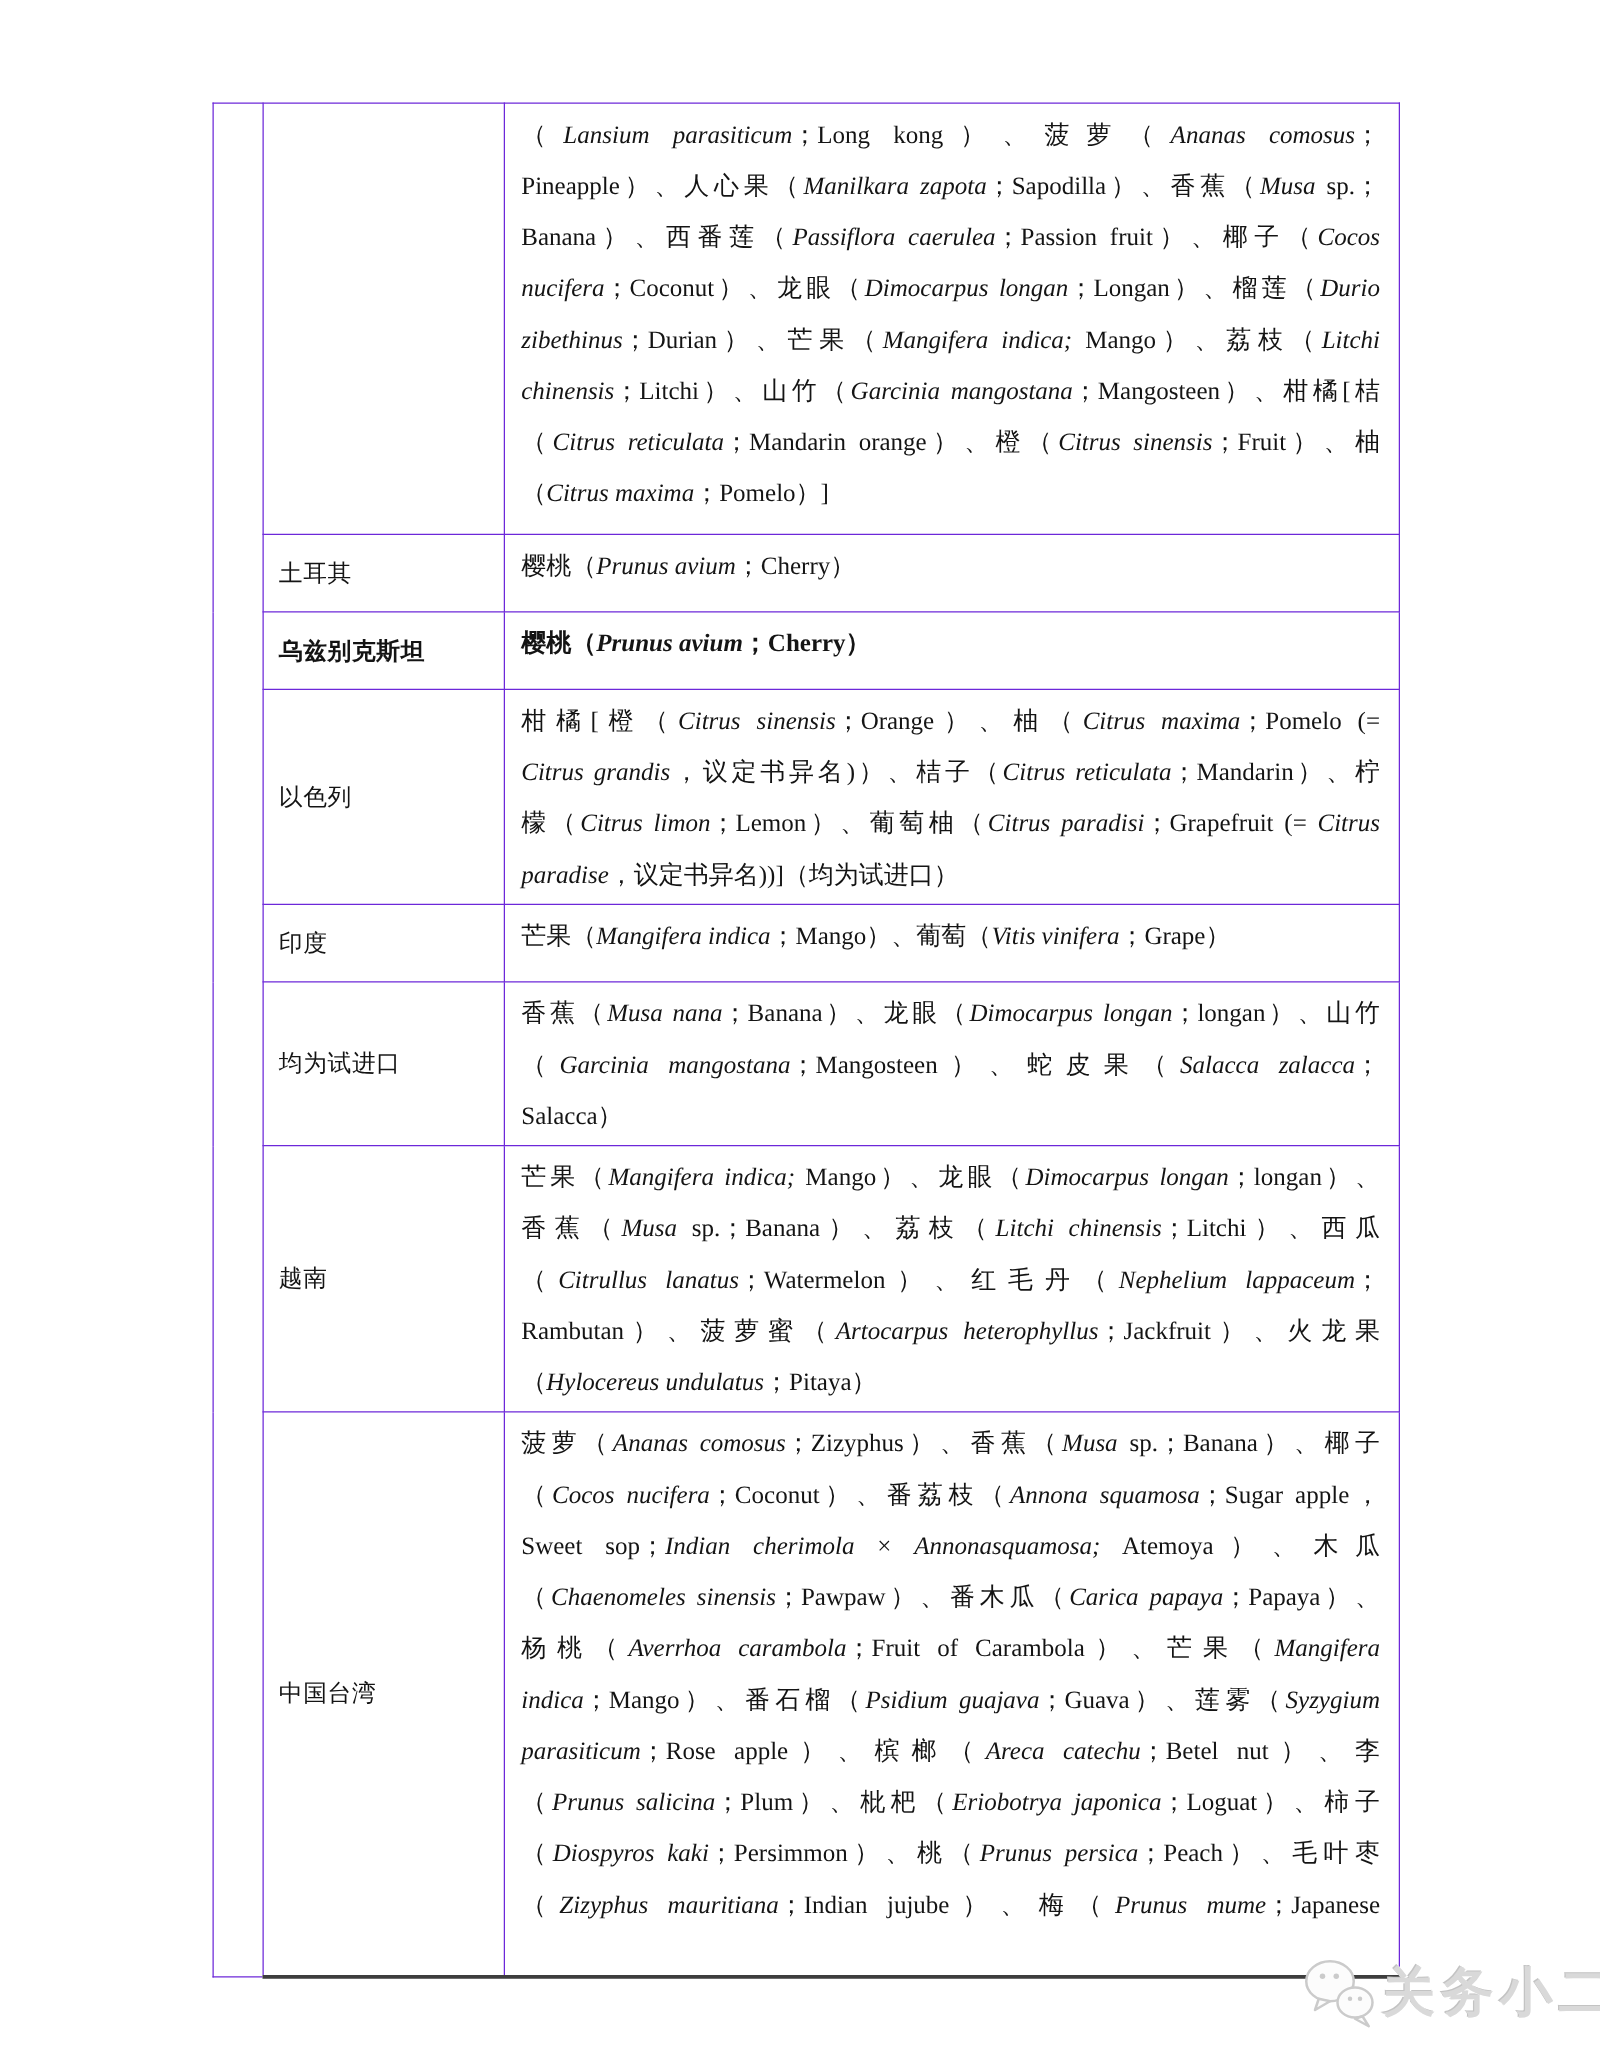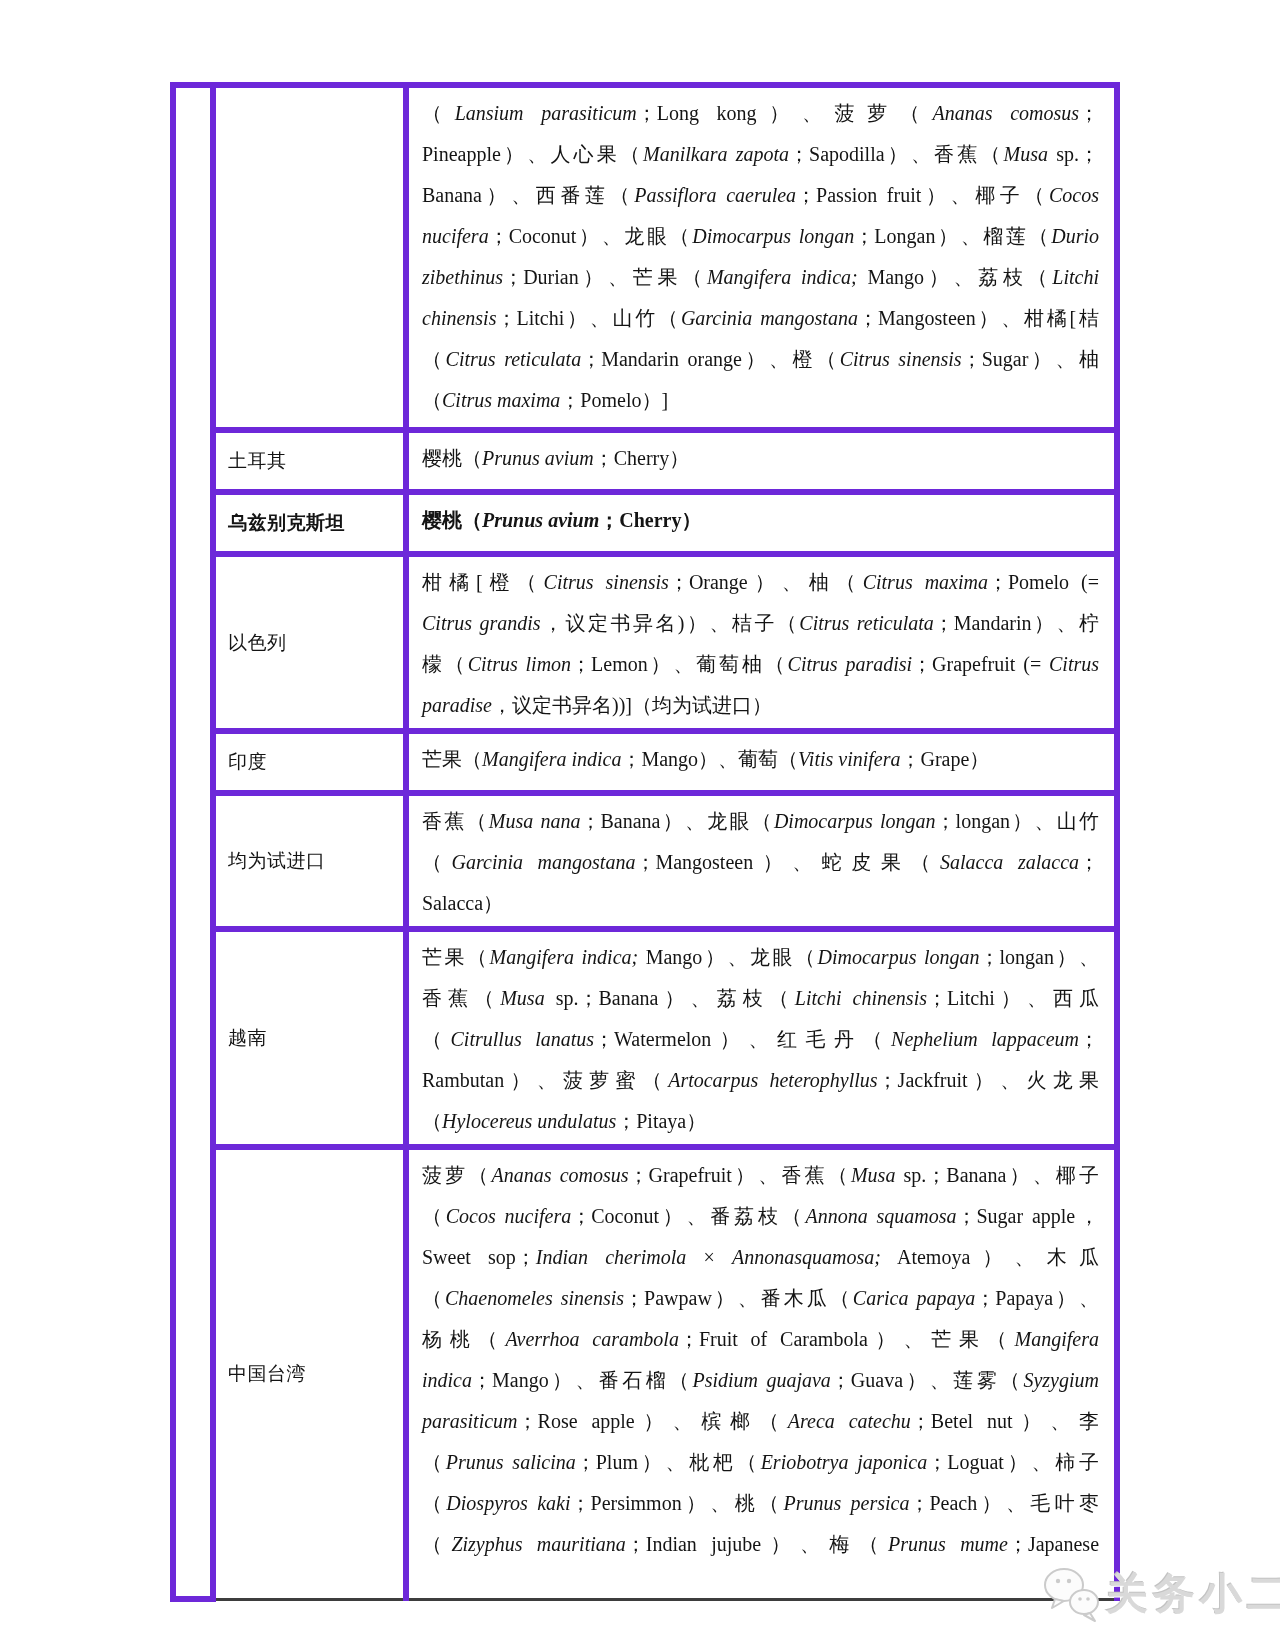--- a/index.html
+++ b/index.html
@@ -11,21 +11,21 @@
     font-family:"Liberation Serif","DejaVu Serif",serif;
     color:#141414;
   }
   table.doc{
     position:absolute;left:170px;top:82px;
     width:950px;
     border-collapse:collapse;
     table-layout:fixed;
   }
   table.doc td{
-    border:6px solid #6d28d9;
+    border:1px solid #6d28d9;
     box-sizing:border-box;
   }
   td.colspacer{width:40px;background:#ffffff;}
   td.country{
     width:193px;
     vertical-align:middle;
     padding:0 6px 0 12px;
     font-size:19px;
     letter-spacing:0.5px;
   }
@@ -69,21 +69,21 @@
         <tr style="height: 345px;">
           <td class="colspacer" rowspan="8"></td>
           <td class="country"></td>
           <td class="fruits">
             <div class="line j"><span>（</span><i>Lansium parasiticum</i><span>；Long kong）、菠萝（</span><i>Ananas comosus</i><span>；</span></div>
             <div class="line j"><span>Pineapple）、人心果（</span><i>Manilkara zapota</i><span>；Sapodilla）、香蕉（</span><i>Musa</i><span> sp.；</span></div>
             <div class="line j"><span>Banana）、西番莲（</span><i>Passiflora caerulea</i><span>；Passion fruit）、椰子（</span><i>Cocos</i></div>
             <div class="line j"><i>nucifera</i><span>；Coconut）、龙眼（</span><i>Dimocarpus longan</i><span>；Longan）、榴莲（</span><i>Durio</i></div>
             <div class="line j"><i>zibethinus</i><span>；Durian）、芒果（</span><i>Mangifera indica;</i><span> Mango）、荔枝（</span><i>Litchi</i></div>
             <div class="line j"><i>chinensis</i><span>；Litchi）、山竹（</span><i>Garcinia mangostana</i><span>；Mangosteen）、柑橘[桔</span></div>
-            <div class="line j"><span>（</span><i>Citrus reticulata</i><span>；Mandarin orange）、橙（</span><i>Citrus sinensis</i><span>；Sugar）、柚</span></div>
+            <div class="line j"><span>（</span><i>Citrus reticulata</i><span>；Mandarin orange）、橙（</span><i>Citrus sinensis</i><span>；Fruit）、柚</span></div>
             <div class="line"><span>（</span><i>Citrus maxima</i><span>；Pomelo）]</span></div>
           </td>
         </tr>
         <tr style="height: 62px;">
           <td class="country">土耳其</td>
           <td class="fruits">
             <div class="line"><span>樱桃（</span><i>Prunus avium</i><span>；Cherry）</span></div>
           </td>
         </tr>
         <tr style="height: 62px; font-weight: bold;">
@@ -121,21 +121,21 @@
             <div class="line j"><span>芒果（</span><i>Mangifera indica;</i><span> Mango）、龙眼（</span><i>Dimocarpus longan</i><span>；longan）、</span></div>
             <div class="line j"><span>香蕉（</span><i>Musa</i><span> sp.；Banana）、荔枝（</span><i>Litchi chinensis</i><span>；Litchi）、西瓜</span></div>
             <div class="line j"><span>（</span><i>Citrullus lanatus</i><span>；Watermelon）、红毛丹（</span><i>Nephelium lappaceum</i><span>；</span></div>
             <div class="line j"><span>Rambutan）、菠萝蜜（</span><i>Artocarpus heterophyllus</i><span>；Jackfruit）、火龙果</span></div>
             <div class="line"><span>（</span><i>Hylocereus undulatus</i><span>；Pitaya）</span></div>
           </td>
         </tr>
         <tr style="height: 452px;">
           <td class="country">中国台湾</td>
           <td class="fruits">
-            <div class="line j"><span>菠萝（</span><i>Ananas comosus</i><span>；Grapefruit）、香蕉（</span><i>Musa</i><span> sp.；Banana）、椰子</span></div>
+            <div class="line j"><span>菠萝（</span><i>Ananas comosus</i><span>；Zizyphus）、香蕉（</span><i>Musa</i><span> sp.；Banana）、椰子</span></div>
             <div class="line j"><span>（</span><i>Cocos nucifera</i><span>；Coconut）、番荔枝（</span><i>Annona squamosa</i><span>；Sugar apple，</span></div>
             <div class="line j"><span>Sweet sop；</span><i>Indian cherimola</i><span> × </span><i>Annonasquamosa;</i><span> Atemoya）、木瓜</span></div>
             <div class="line j"><span>（</span><i>Chaenomeles sinensis</i><span>；Pawpaw）、番木瓜（</span><i>Carica papaya</i><span>；Papaya）、</span></div>
             <div class="line j"><span>杨桃（</span><i>Averrhoa carambola</i><span>；Fruit of Carambola）、芒果（</span><i>Mangifera</i></div>
             <div class="line j"><i>indica</i><span>；Mango）、番石榴（</span><i>Psidium guajava</i><span>；Guava）、莲雾（</span><i>Syzygium</i></div>
             <div class="line j"><i>parasiticum</i><span>；Rose apple）、槟榔（</span><i>Areca catechu</i><span>；Betel nut）、李</span></div>
             <div class="line j"><span>（</span><i>Prunus salicina</i><span>；Plum）、枇杷（</span><i>Eriobotrya japonica</i><span>；Loguat）、柿子</span></div>
             <div class="line j"><span>（</span><i>Diospyros kaki</i><span>；Persimmon）、桃（</span><i>Prunus persica</i><span>；Peach）、毛叶枣</span></div>
             <div class="line j"><span>（</span><i>Zizyphus mauritiana</i><span>；Indian jujube）、梅（</span><i>Prunus mume</i><span>；Japanese</span></div>
           </td>

